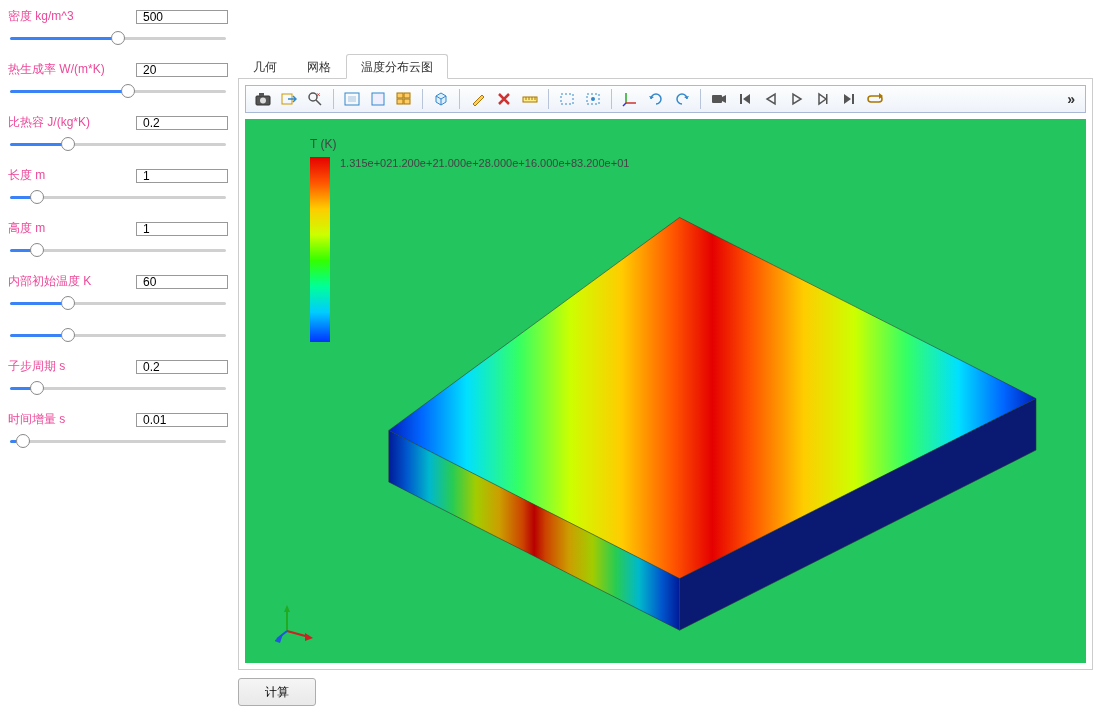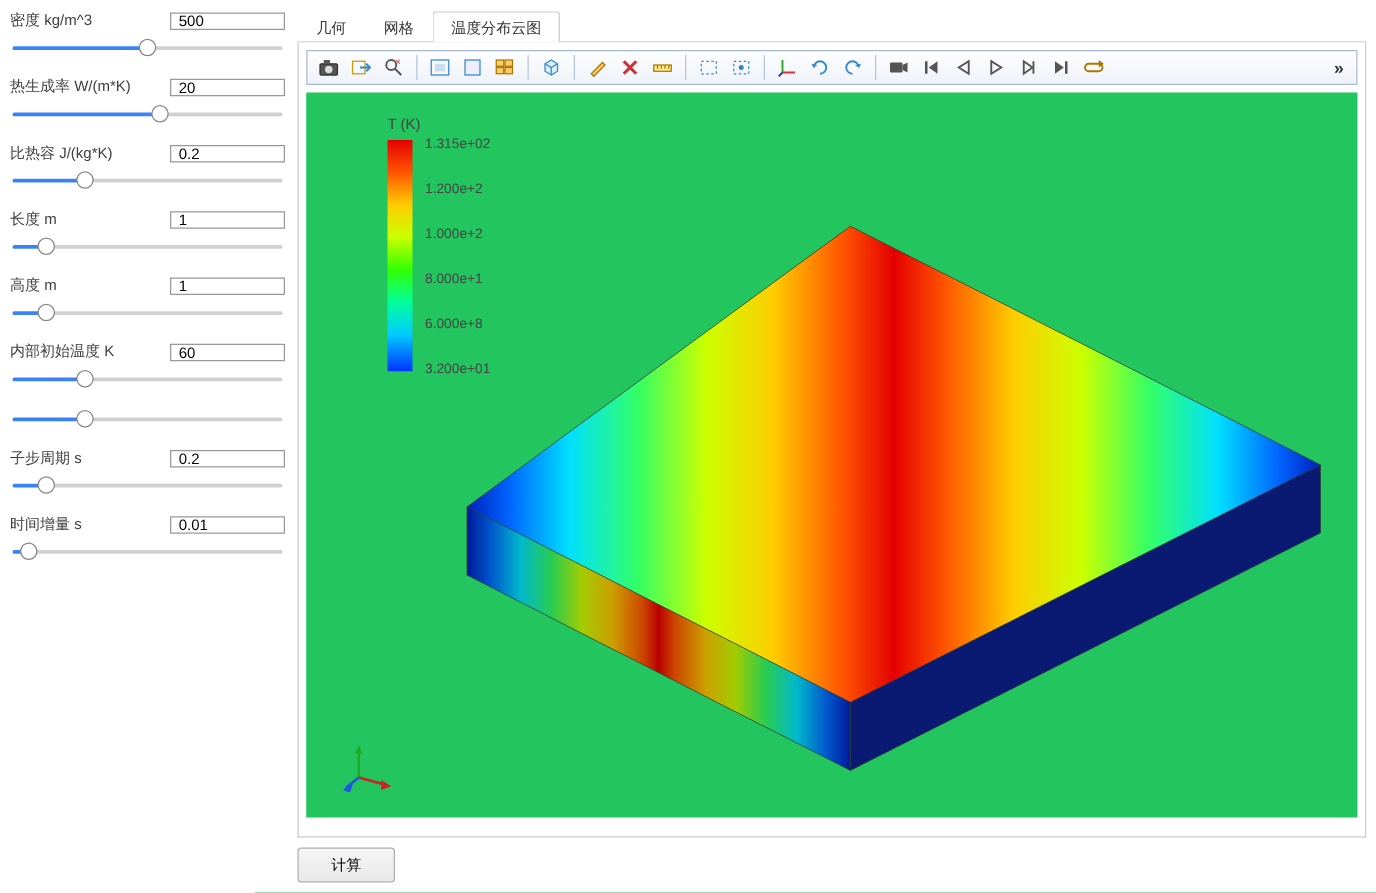--- a/index.html
+++ b/index.html
@@ -24,21 +24,21 @@
     margin-bottom: 12px;
   }
   .param-row {
     display: flex;
     align-items: center;
     justify-content: space-between;
     margin-bottom: 4px;
   }
   .param-label {
     font-size: 12px;
-    color: #404040;
+    color: #ec4899;
   }
   .param-input {
     width: 92px;
     height: 14px;
     border: 1px solid #999;
     padding: 2px 6px;
     font-size: 12px;
     font-family: inherit;
   }
   .slider-row {
@@ -70,20 +70,21 @@
     border-radius: 50%;
     background: #fff;
     border: 1px solid #888;
     cursor: pointer;
   }
 
   .right-panel {
     flex: 1;
     display: flex;
     flex-direction: column;
+    margin-top: 45px;
   }
   .tabs {
     display: flex;
     border-bottom: 1px solid #ccc;
     height: 26px;
   }
   .tab {
     padding: 4px 14px;
     font-size: 12px;
     cursor: pointer;
@@ -171,25 +172,24 @@
     position: absolute;
     left: 65px;
     top: 18px;
     font-size: 12px;
     color: #444;
   }
   .legend-ticks {
     margin-left: 10px;
     height: 185px;
     display: flex;
-    flex-direction: column;
+    flex-direction: row;
     justify-content: center;
     font-size: 11px;
     color: #444;
-    gap: 24px;
   }
   .triad {
     position: absolute;
     left: 30px;
     bottom: 20px;
   }
   .calc-button {
     margin-top: 8px;
     width: 78px;
     height: 28px;

